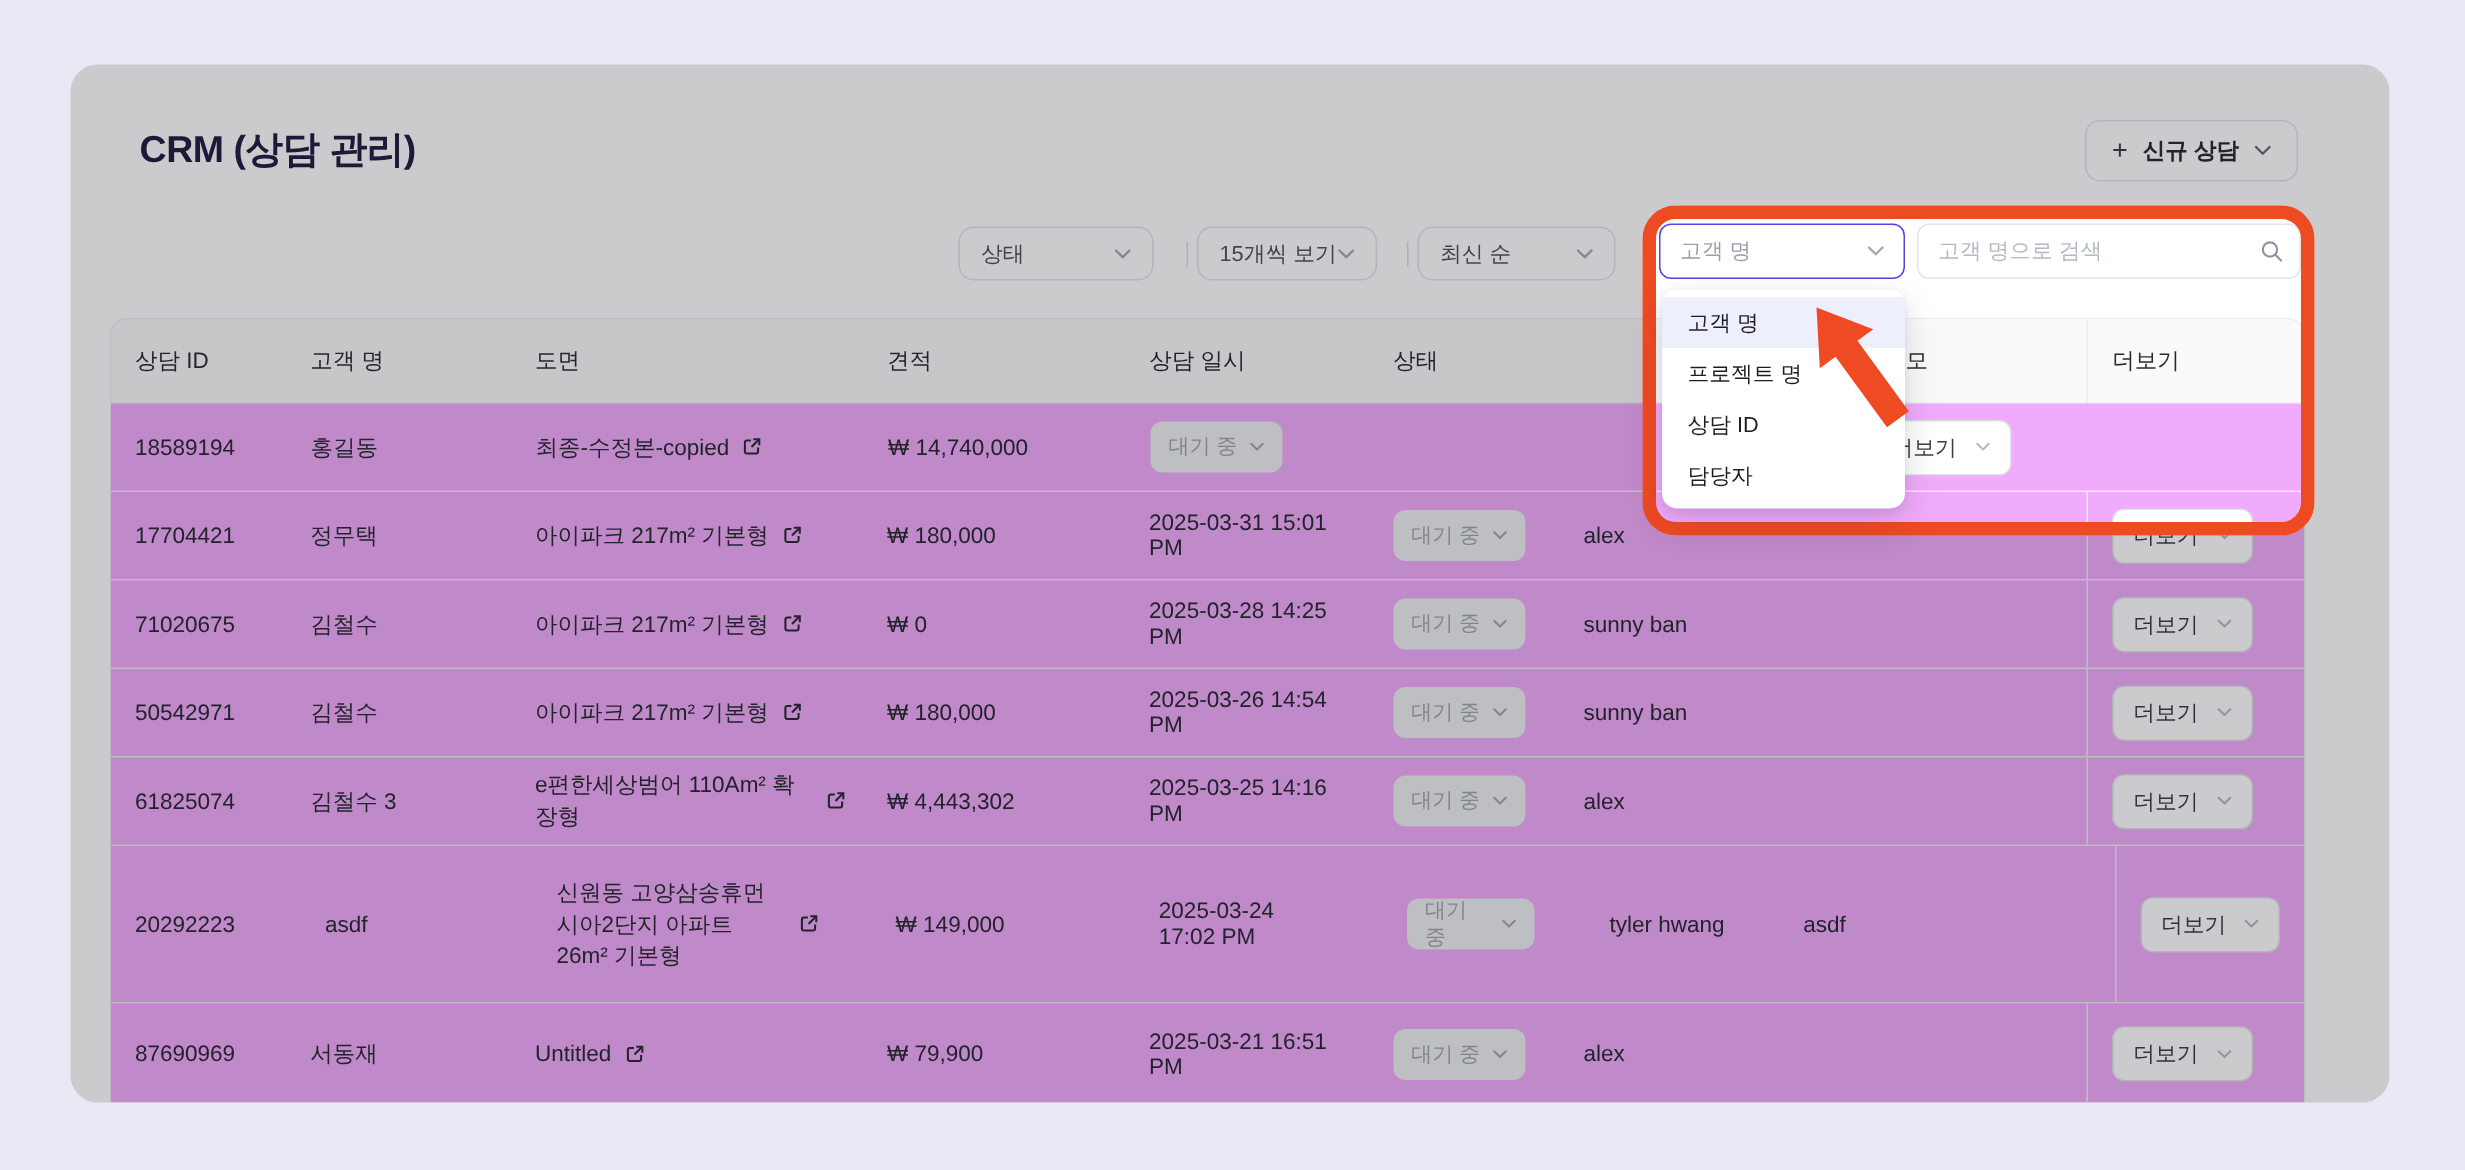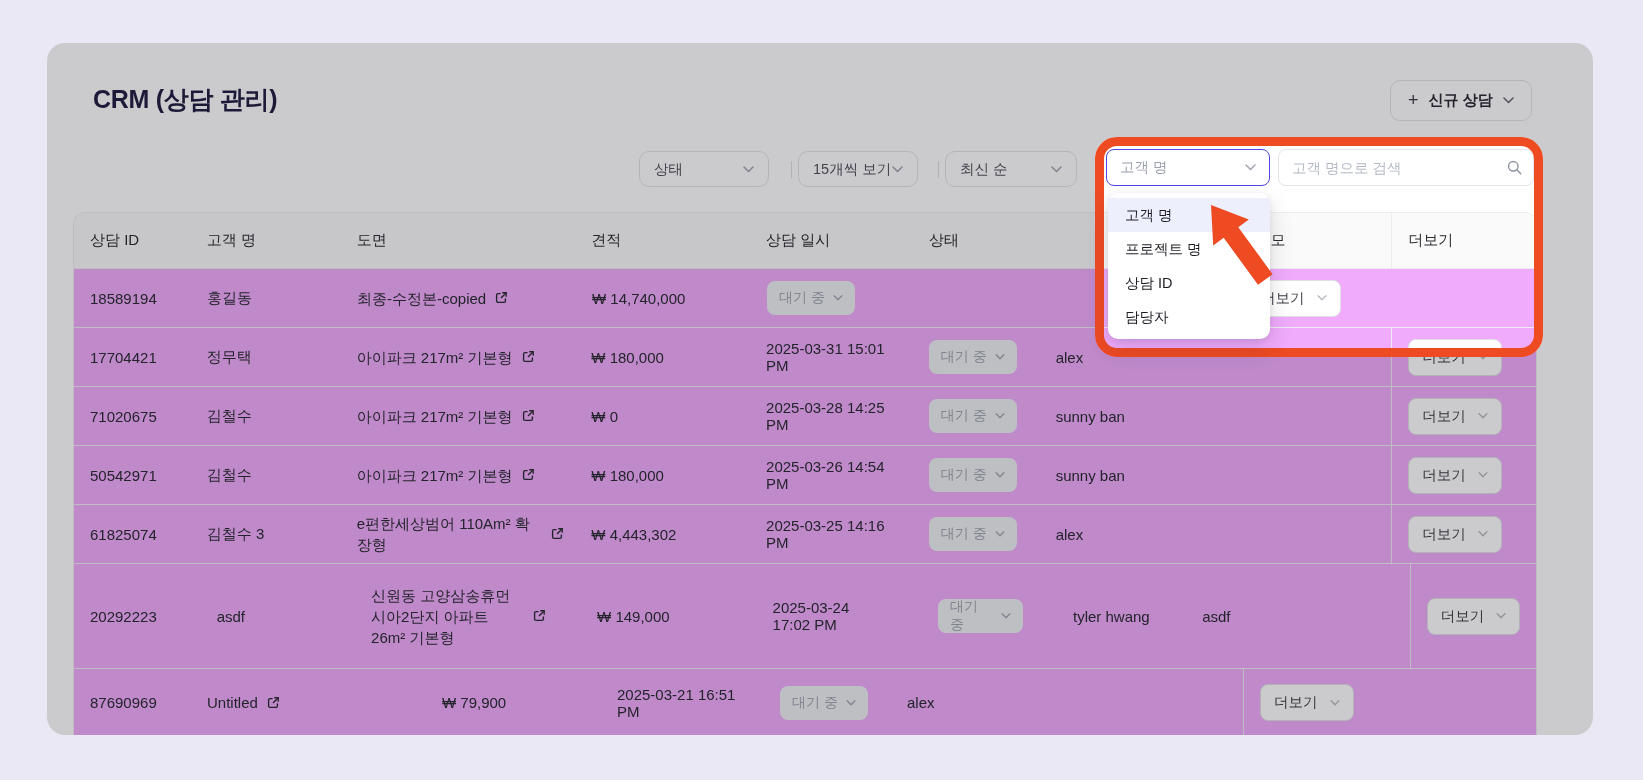--- a/index.html
+++ b/index.html
@@ -329,20 +329,21 @@
             <span>더보기</span>
             <svg class="chev" width="10" height="6" viewBox="0 0 11 7" style="color:#b9b9c0">
               <use href="#chev-g"></use>
             </svg>
           </span>
         </div>
     </div>
 
     <div class="tr h67">
       <div class="td c0">87690969</div>
+      <div class="td c1">서동재</div>
       <div class="td c2 drawing">
         <span class="txt">Untitled</span>
         <svg class="link-ic" width="16" height="16" viewBox="0 0 20 20">
             <use href="#ext-g"></use>
           </svg>
       </div>
       <div class="td c3">₩ 79,900</div>
       <div class="td c4">2025-03-21 16:51 PM</div>
       <div class="td c5">
           <span class="badge">

